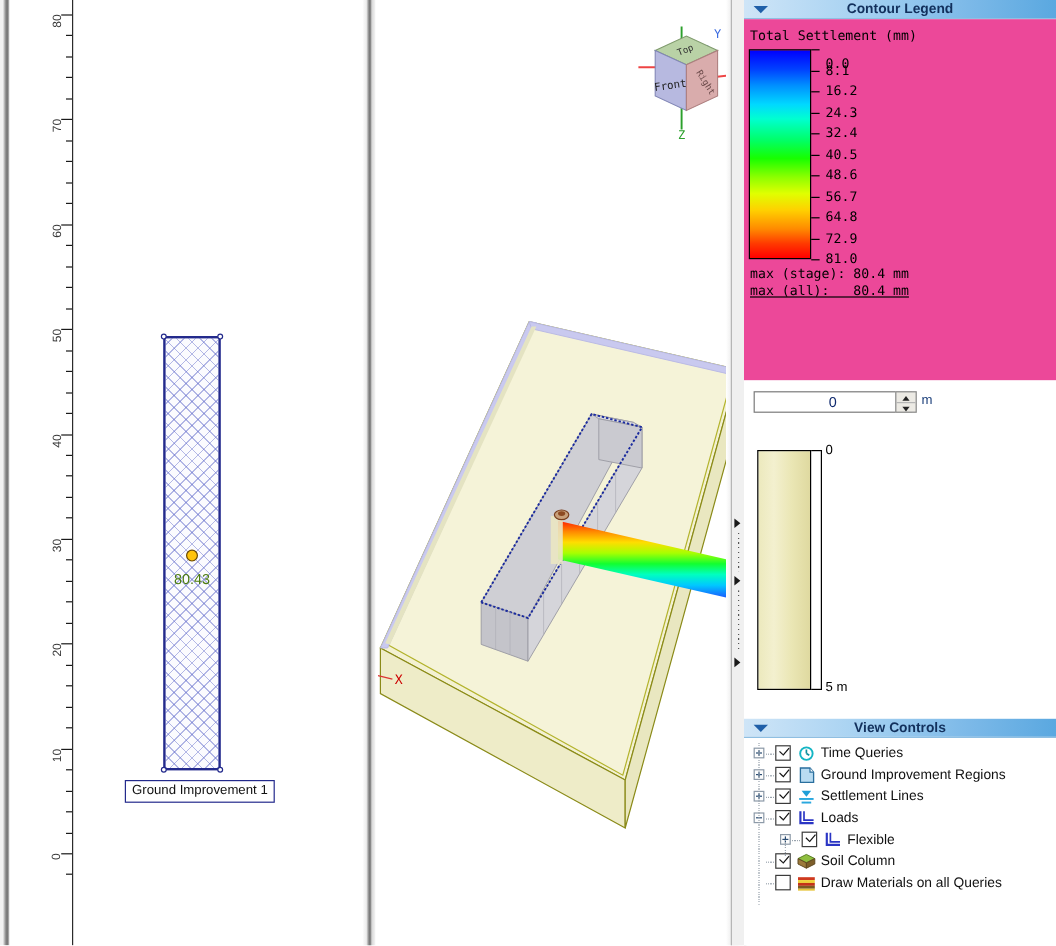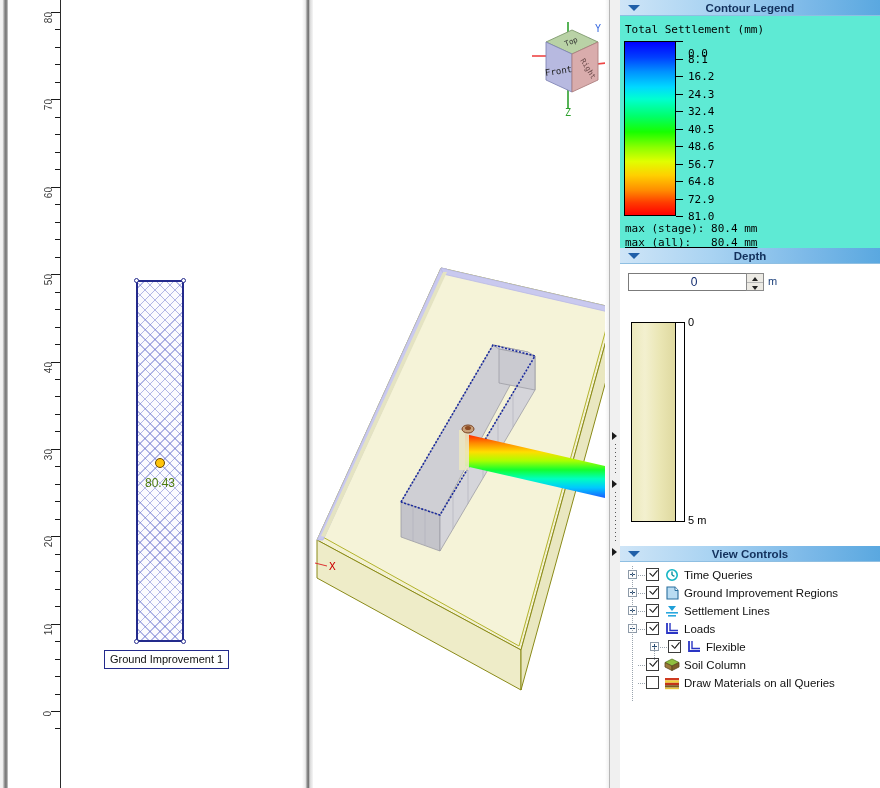--- a/index.html
+++ b/index.html
@@ -117,21 +117,21 @@
     box-sizing:border-box;
   }
   .panel-title .collapse-tri{
     position:absolute;left:8px;top:5px;width:0;height:0;
     border-left:6px solid transparent;border-right:6px solid transparent;
     border-top:6px solid #1f5fa8;
   }
   .panel-body{background:#ffffff;}
 
   
-  #legend-body{position:relative;height:232px;background:#5eead4;}
+  #legend-body{position:relative;height:301px;background:#ec4899;}
   #legend-caption{
     position:absolute;left:5px;top:7px;
     font-family:"DejaVu Sans Mono","Liberation Mono",monospace;font-size:11px;color:#000;
   }
   #legend-bar{
     position:absolute;left:4px;top:25px;width:52px;height:175px;
     border:1px solid #000;box-sizing:border-box;
     background:linear-gradient(to bottom,
       #0000ff 0%, #0040ff 9%, #0090ff 17%,
       #00d8ff 26%, #00ffd0 33%, #00ff6a 43%,
@@ -418,24 +418,20 @@
           <div class="legend-val" style="top: 165px;">64.8</div>
           <div class="legend-tick" style="top: 182.5px;"></div>
           <div class="legend-val" style="top: 182.5px;">72.9</div>
           <div class="legend-tick" style="top: 200px;"></div>
           <div class="legend-val" style="top: 200px;">81.0</div>
         </div>
       <div class="legend-max" style="top:206px;">max (stage): 80.4 mm</div>
       <div class="legend-max" style="top:220px;text-decoration:underline;">max (all):   80.4 mm</div>
     </div>
 
-    <div class="panel-title">
-      <span class="collapse-tri"></span>
-      <span>Depth</span>
-    </div>
     <div class="panel-body" id="depth-body">
       <div id="depth-input-wrap">
         <input id="depth-input" type="text" value="0" style="">
       </div>
       <div id="depth-spin">
         <div class="sp">
             <span class="sp-up"></span>
           </div>
         <div class="sp">
             <span class="sp-dn"></span>

